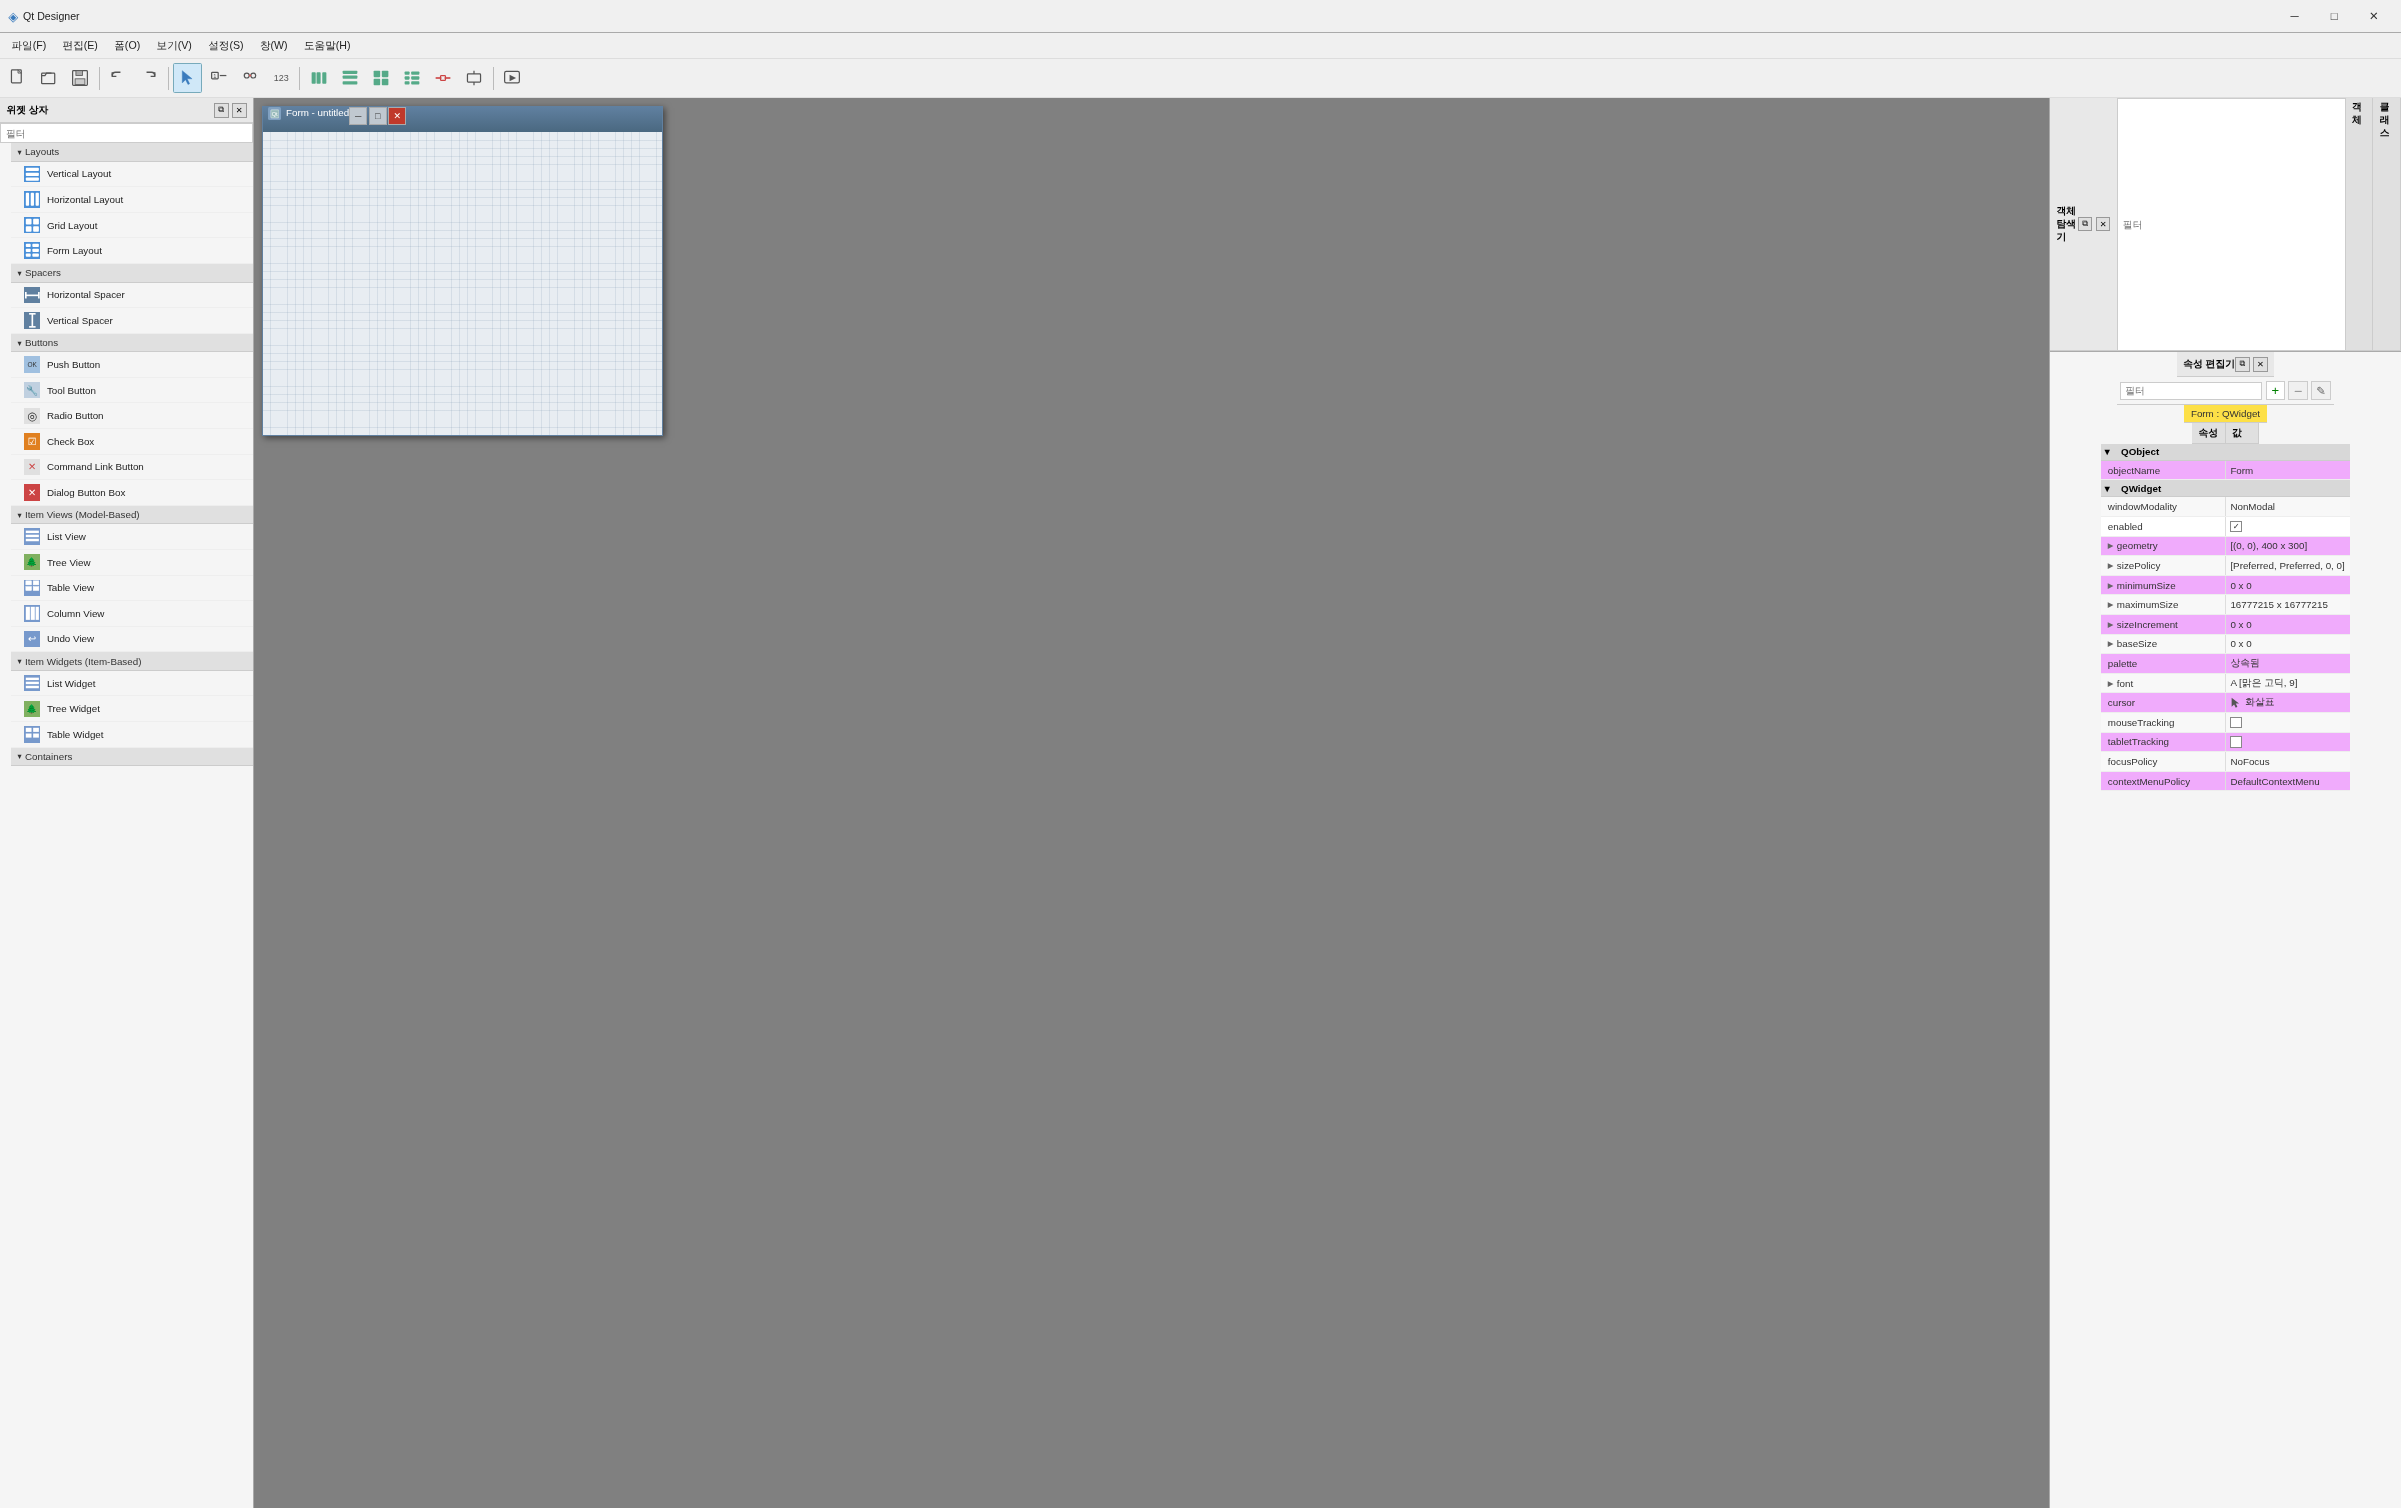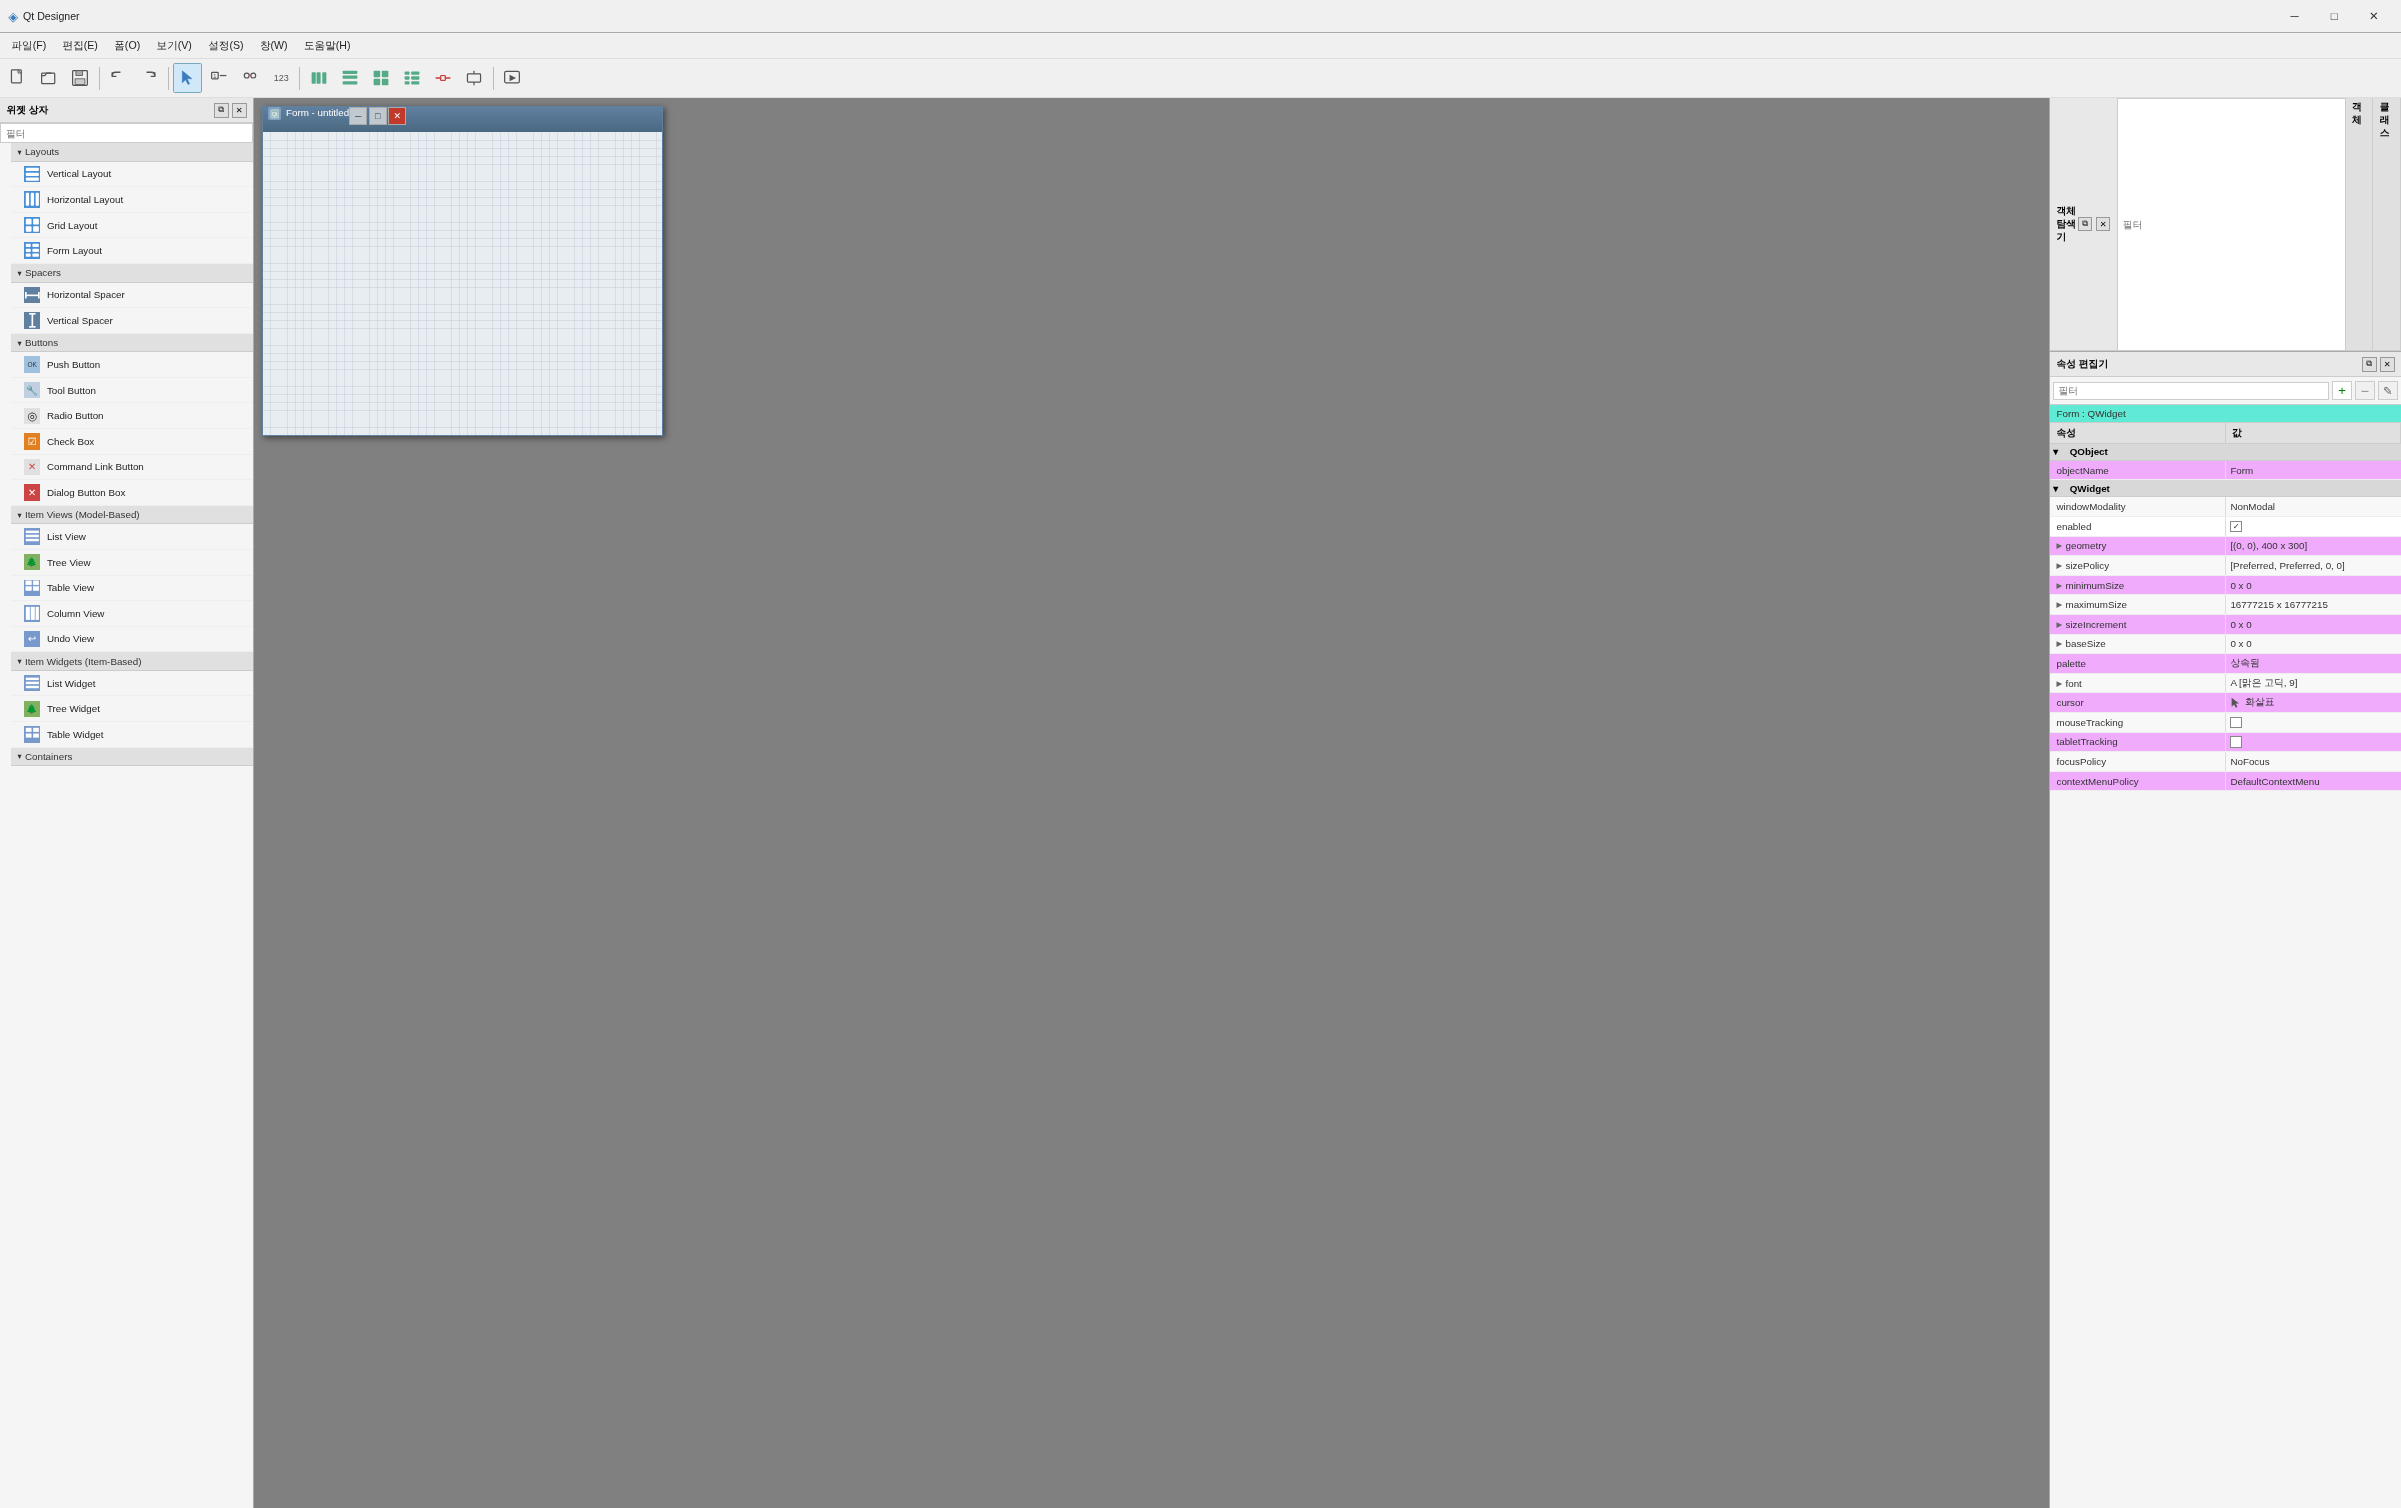--- a/index.html
+++ b/index.html
@@ -255,20 +255,21 @@
       height: 254px;
       border-bottom: 1.6px solid #aaa;
       display: flex;
       flex-direction: row;
     }
     .prop-editor {
       flex: 1;
       display: flex;
       flex-direction: column;
       overflow: hidden;
+      align-items: center;
     }
     .prop-filter-bar {
       display: flex;
       align-items: center;
       padding: 3.3px;
       border-bottom: 0.8px solid #ccc;
       gap: 3.3px;
     }
     .prop-filter-input {
       flex: 1;
@@ -291,21 +292,21 @@
     }
     .prop-filter-btn.add { color: green; font-size: 13px; background: white; border: 0.8px solid #ccc; }
     .prop-filter-btn.minus { color: #666; }
     .prop-filter-btn.edit { color: #666; }
 
     .prop-subtitle {
       padding: 3.3px 6.5px;
       font-size: 9.8px;
       color: #333;
       border-bottom: 0.8px solid #ccc;
-      background: #5eead4;
+      background: #fde047;
     }
     .prop-table {
       flex: 1;
       overflow-y: auto;
     }
     .prop-col-header {
       display: grid;
       grid-template-columns: 1fr 1fr;
       background: #e0e0e0;
       border-bottom: 0.8px solid #ccc;

